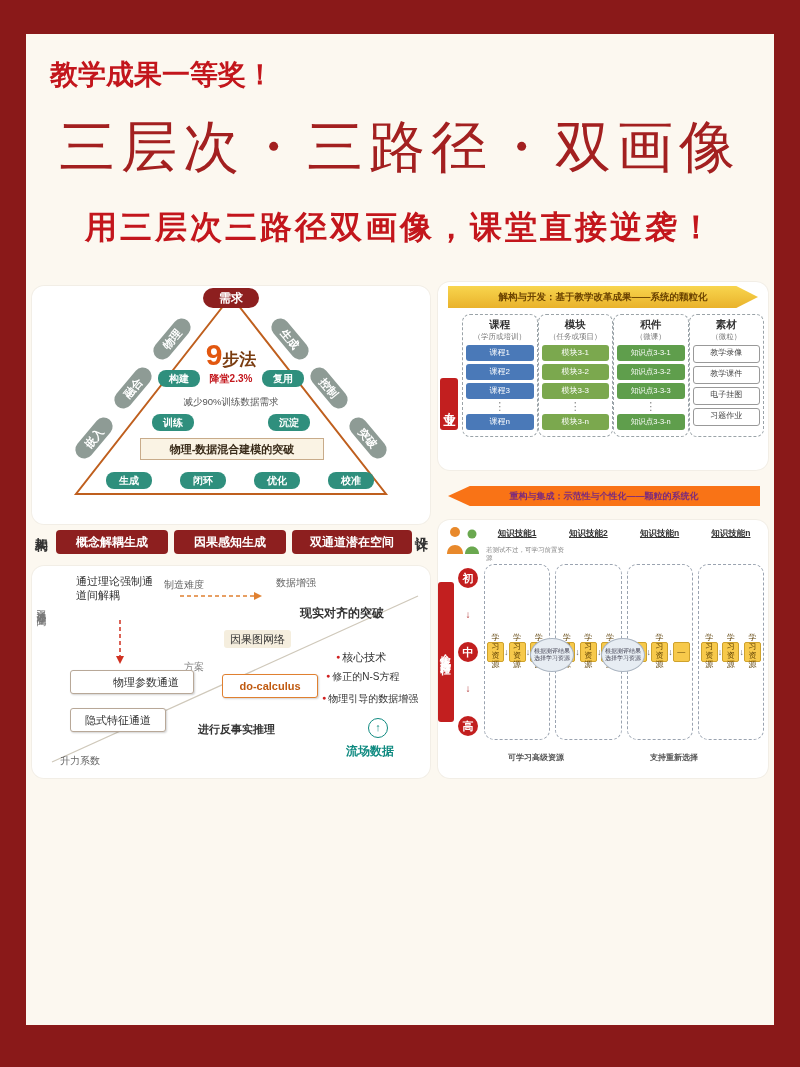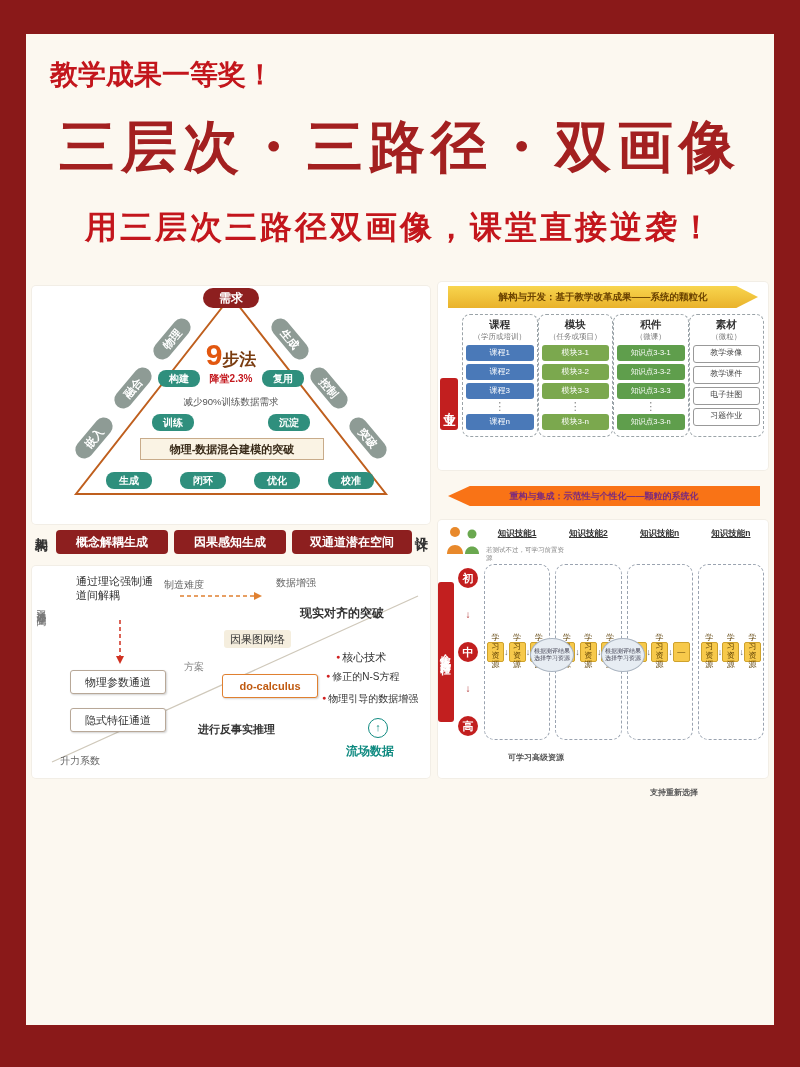--- a/index.html
+++ b/index.html
@@ -1,23 +1,23 @@
 <!DOCTYPE html>
 <html><head>
 <meta charset="utf-8">
 <style>
   html,body{margin:0;padding:0;background:#5a0f0f;}
   body{font-family:"Liberation Sans","DejaVu Sans",sans-serif;}
   .poster{position:relative;width:800px;height:1067px;background:#8a1919;overflow:hidden;}
   .inner{position:absolute;left:26px;top:34px;width:748px;height:991px;background:#fcf8f0;}
   .badge{position:absolute;left:24px;top:22px;font-size:28px;font-weight:bold;color:#c3161c;}
-  .title{position:absolute;left:0;top:76px;width:100%;text-align:center;font-size:56px;font-weight:700;color:#a32020;letter-spacing:6px;}
+  .title{position:absolute;left:0;top:76px;width:100%;text-align:center;font-size:56px;font-weight:400;color:#a32020;letter-spacing:6px;}
   .subtitle{position:absolute;left:0;top:172px;width:100%;text-align:center;font-size:32px;font-weight:bold;color:#c3161c;letter-spacing:3px;}
   .diagrams{position:absolute;left:6px;top:248px;width:736px;height:500px;}
-  .panel{position:absolute;background:#ffffff;border-radius:4px;box-shadow:0 0 0 1px rgba(0,0,0,0.04);}
+  .panel{position:absolute;background:#ffffff;border-radius:12px;box-shadow:0 0 0 1px rgba(0,0,0,0.04);}
   .abs{position:absolute;}
   
   .redpill{position:absolute;background:#8d1f1f;color:#fff;border-radius:10px;font-size:12px;font-weight:bold;text-align:center;}
   .graypill{position:absolute;width:48px;height:18px;line-height:18px;border-radius:9px;background:#8e9b95;color:#fff;font-size:11px;font-weight:bold;text-align:center;}
   .tealpill{position:absolute;width:42px;height:17px;line-height:17px;border-radius:8px;background:#2f8f7d;color:#fff;font-size:10px;font-weight:bold;text-align:center;}
   .basebox{position:absolute;border:1px solid #c8ab8a;background:#faf3e4;font-size:11px;font-weight:bold;color:#3a2c1a;text-align:center;}
   .vtext{position:absolute;writing-mode:vertical-rl;text-orientation:upright;font-size:13px;font-weight:bold;color:#333;letter-spacing:2px;}
   .darkbtn{position:absolute;top:2px;height:24px;line-height:24px;background:#8d1f1f;color:#fff;font-size:12px;font-weight:bold;text-align:center;border-radius:4px;}
   
   .ftext{position:absolute;line-height:1.3;}
@@ -120,21 +120,21 @@
         <div class="vtext2" style="left:2px;top:36px;">双通道潜在空间</div>
         <div class="ftext" style="left:44px;top:8px;width:78px;font-size:11px;color:#333;">通过理论强制通道间解耦</div>
         <div class="ftext" style="left:132px;top:12px;font-size:10px;color:#666;">制造难度</div>
         <div class="ftext" style="left:244px;top:10px;font-size:10px;color:#666;">数据增强</div>
         <div class="ftext" style="left:268px;top:40px;font-size:12px;font-weight:bold;color:#333;">现实对齐的突破</div>
         <div class="ftext" style="left:192px;top:64px;font-size:11px;color:#333;background:#f5eede;padding:2px 6px;border-radius:3px;">因果图网络</div>
         <div class="ftext" style="left:152px;top:94px;font-size:10px;color:#888;">方案</div>
         <div class="ftext" style="left:304px;top:84px;font-size:11px;color:#333;">
           <span class="reddot">●</span><span>核心技术</span>
         </div>
-        <div class="fbox" style="left:38px;top:104px;width:94px;height:22px;line-height:22px;">物理参数通道</div>
+        <div class="fbox" style="left:38px;top:104px;width:94px;height:22px;line-height:22px;padding-left:28px;">物理参数通道</div>
         <div class="fbox" style="left:190px;top:108px;width:94px;height:22px;line-height:22px;border:1.5px solid #e08030;color:#c05a10;font-weight:bold;">do-calculus</div>
         <div class="ftext" style="left:294px;top:104px;font-size:10px;color:#333;">
           <span class="reddot">●</span><span>修正的N-S方程</span>
         </div>
         <div class="ftext" style="left:290px;top:126px;width:104px;font-size:10px;color:#333;">
           <span class="reddot">●</span><span>物理引导的数据增强</span>
         </div>
         <div class="fbox" style="left:38px;top:142px;width:94px;height:22px;line-height:22px;">隐式特征通道</div>
         <div class="ftext" style="left:166px;top:156px;width:84px;font-size:11px;font-weight:bold;color:#333;">进行反事实推理</div>
         <div style="position:absolute;left:336px;top:152px;width:18px;height:18px;border:1.5px solid #0f8a80;border-radius:50%;color:#0f8a80;font-size:11px;line-height:17px;text-align:center;font-weight:bold;">
@@ -235,20 +235,20 @@
             <div class="rcell">学习资源</div>
             <div class="pvarrow">↓</div>
             <div class="rcell">学习资源</div>
             <div class="pvarrow">↓</div>
             <div class="rcell">学习资源</div>
           </div>
         </div>
         <div class="oval" style="left:92px;top:118px;">根据测评结果选择学习资源</div>
         <div class="oval" style="left:163px;top:118px;">根据测评结果选择学习资源</div>
         <div class="bnote" style="left:70px;top:232px;">可学习高级资源</div>
-        <div class="bnote" style="left:212px;top:232px;margin-top:35px;">支持重新选择</div>
+        <div class="bnote" style="left:212px;top:232px;">支持重新选择</div>
       </div>
 
     </div>
 
   </div>
 
 </div>
 
 </body></html>

